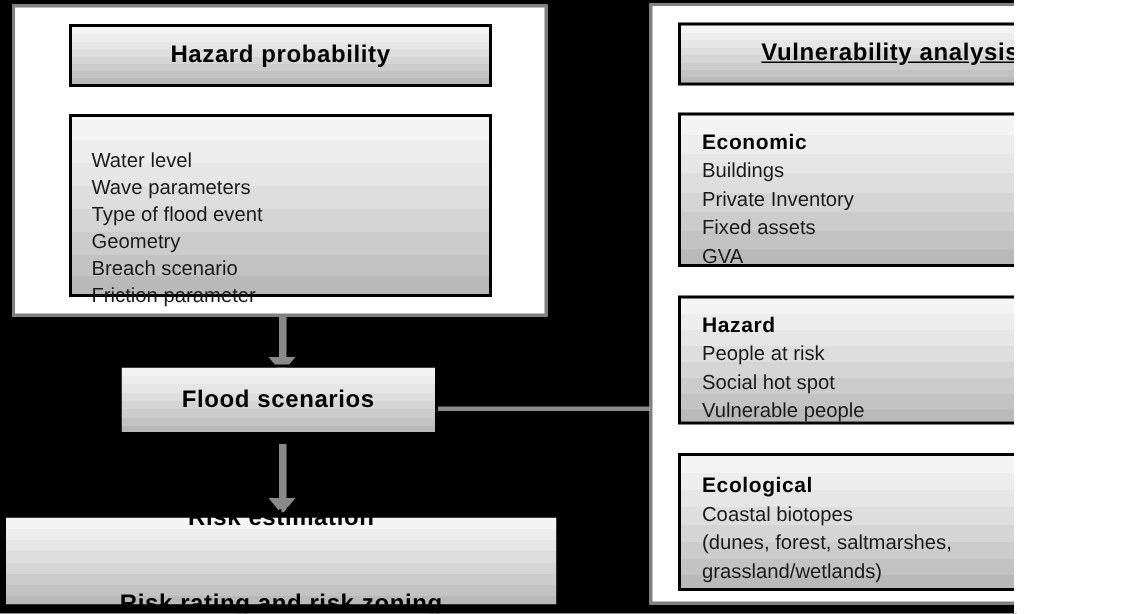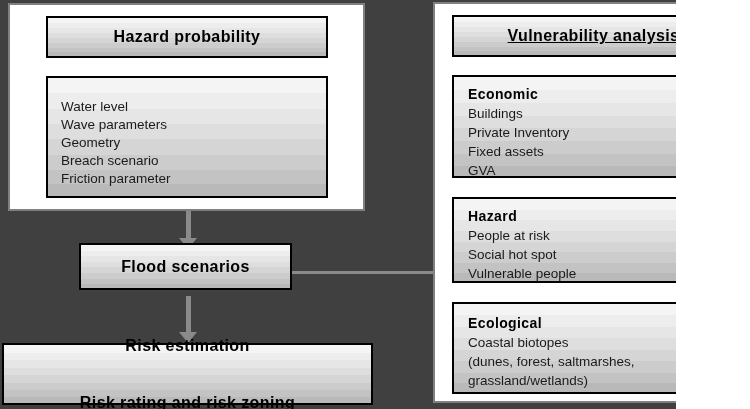--- a/index.html
+++ b/index.html
@@ -1,20 +1,20 @@
 <!DOCTYPE html>
 <html><head>
 <meta charset="utf-8">
 <style>
   html, body { margin: 0; padding: 0; background: #fff; }
   #stage {
     position: relative;
     width: 676px;
     height: 409px;
-    background: #404040;
+    background: #000000;
     font-family: "Liberation Sans", sans-serif;
     color: #000;
     overflow: hidden;
   }
   .panel {
     position: absolute;
     box-sizing: border-box;
     background: #ffffff;
   }
   #left-container {
@@ -109,20 +109,21 @@
 
 <div id="stage">
 
   <div id="left-container" class="panel"></div>
 
   <div id="hazard-header" class="box grad header-box">Hazard probability</div>
 
   <div id="hazard-list" class="box grad">
       <div>Water level</div>
       <div>Wave parameters</div>
+      <div>Type of flood event</div>
       <div>Geometry</div>
       <div>Breach scenario</div>
       <div>Friction parameter</div>
     </div>
 
   <div id="arrow1-stem" class="stem"></div>
   <div id="arrow1-head" class="arrow-head"></div>
 
   <div id="flood-box" class="box grad header-box">Flood scenarios</div>
 

